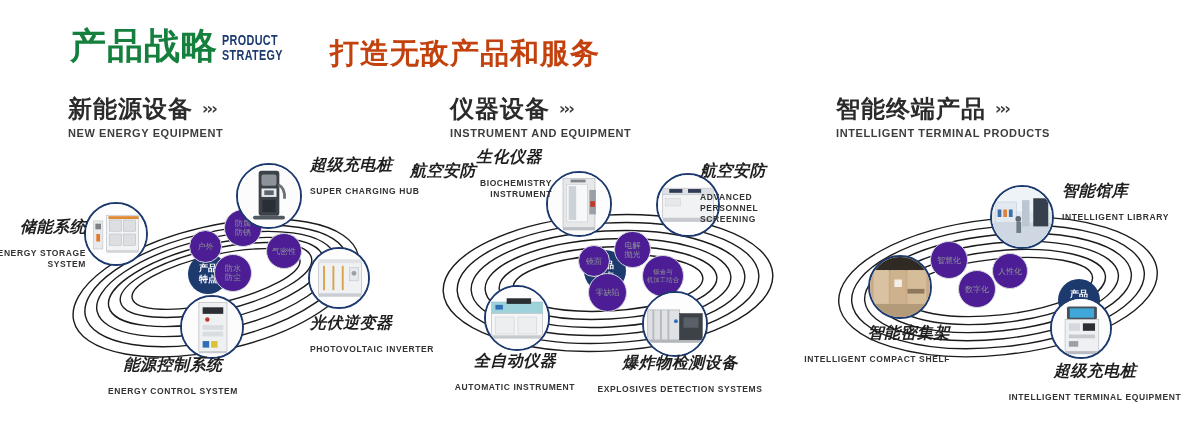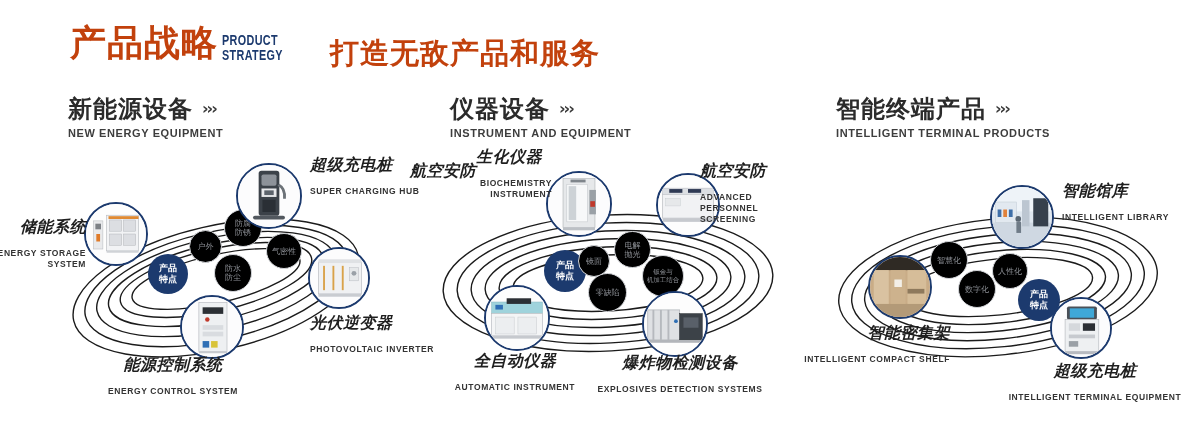--- a/index.html
+++ b/index.html
@@ -9,23 +9,23 @@
     font-family:"Liberation Sans","DejaVu Sans",sans-serif;
     overflow:hidden;
     position:relative;
   }
   #root{position:relative;width:1200px;height:422px;}
 
   
   .hdr{position:absolute;left:0;top:0;width:1200px;height:92px;}
   .hdr-cn{
     position:absolute;left:70px;top:26px;
-    font-size:36px;font-weight:bold;color:#c2410c;
+    font-size:36px;font-weight:bold;color:#15803d;
     letter-spacing:1px;line-height:40px;
-    font-family:Liberation Mono, monospace;
+    font-family:Liberation Sans, sans-serif;
   }
   .hdr-en{
     position:absolute;left:222px;top:32px;
     font-size:15px;font-weight:bold;color:#1c3a6e;
     line-height:15px;letter-spacing:.5px;
     transform:scaleX(.72);transform-origin:left top;
     font-family:"Liberation Sans",sans-serif;
   }
   .hdr-en span{display:block;}
   .hdr-sub{
@@ -63,33 +63,34 @@
     position:absolute;border-radius:50%;
     border:2.5px solid #1c3a6e;overflow:hidden;
     background:#f3f4f6;
     box-sizing:border-box;
   }
   .node .pic{position:absolute;left:0;top:0;width:100%;height:100%;}
 
   
   .feat{
     position:absolute;border-radius:50%;
-    border:1px solid #d4d6da;background:#000000;
+    border:1px solid #d4d6da;background:#4c1d95;
     color:#8d9096;font-size:8px;line-height:9px;
     display:flex;align-items:center;justify-content:center;
     text-align:center;box-sizing:border-box;
     font-family:"DejaVu Sans","Liberation Sans",sans-serif;
   }
   .core{
     position:absolute;border-radius:50%;
     background:#1c3a6e;color:#ffffff;
     font-size:9px;font-weight:bold;line-height:11px;
     display:flex;align-items:center;justify-content:center;
     text-align:left;box-sizing:border-box;
     font-family:"DejaVu Sans","Liberation Sans",sans-serif;
+    margin-left:40px;
   }
 
   
   .lbl{position:absolute;white-space:nowrap;}
   .lbl .cn{
     font-size:16px;font-weight:bold;color:#1f1f1f;line-height:19px;
     letter-spacing:.5px;
     font-family:"DejaVu Sans","Liberation Sans",sans-serif;
     font-style:italic;
   }

